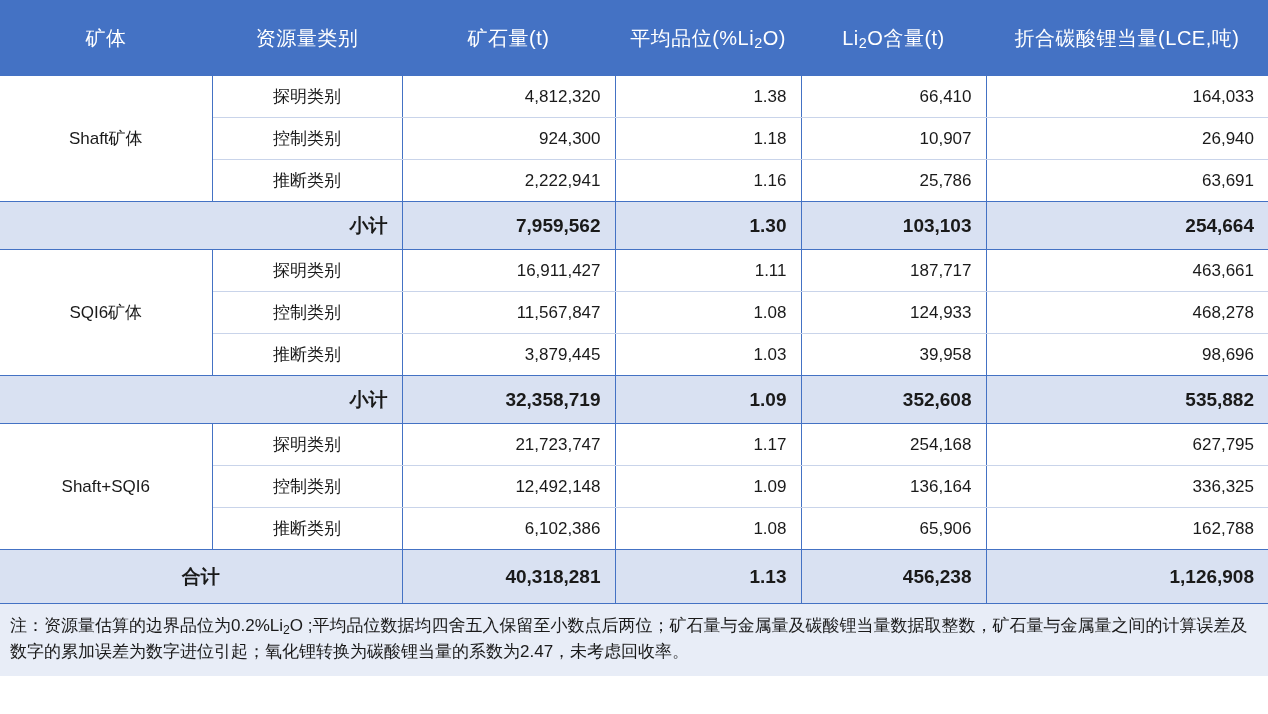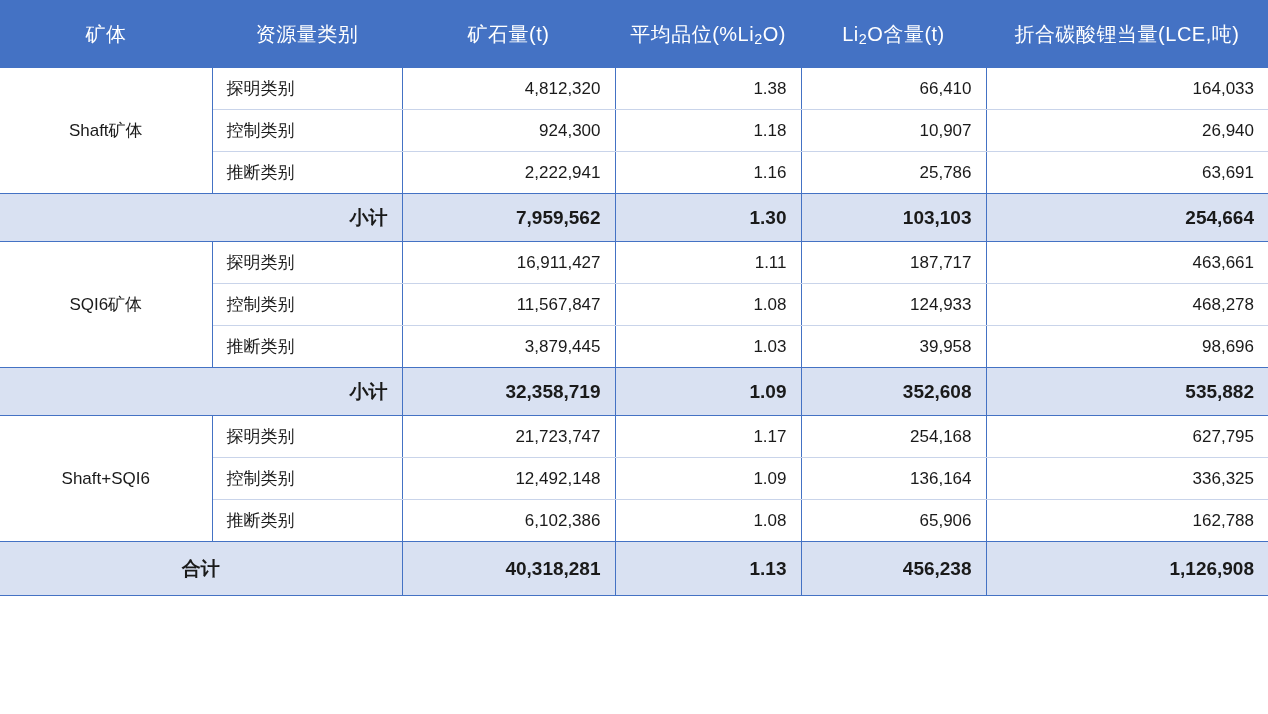--- a/index.html
+++ b/index.html
@@ -30,21 +30,21 @@
   table.resource-table col.c2 { width: 213px; }
   table.resource-table col.c3 { width: 186px; }
   table.resource-table col.c4 { width: 185px; }
   table.resource-table col.c5 { width: 282px; }
 
   thead th {
     background: #4472c4;
     color: #ffffff;
     font-size: 20px;
     font-weight: normal;
-    height: 68px;
+    height: 76px;
     text-align: center;
     vertical-align: middle;
     padding: 0 6px;
     border: none;
     letter-spacing: 0.5px;
   }
   tbody td {
     font-size: 17px;
     height: 41px;
     padding: 0 14px;
@@ -55,20 +55,21 @@
   }
   tbody td:last-child { border-right: none; }
 
   td.orebody {
     text-align: center;
     font-size: 17px;
     border-bottom: 1px solid #4472c4;
     border-right: 1px solid #4472c4;
   }
   td.cat {
+    text-align: center;
   }
   td.num {
     text-align: right;
   }
   tr.rowend td {
     border-bottom: 1px solid #4472c4;
   }
   tr.subtotal td {
     background: #d9e1f2;
     font-weight: bold;
@@ -220,13 +221,16 @@
       <tr class="grandtotal">
         <td class="label" colspan="2">合计</td>
         <td class="num">40,318,281</td>
         <td class="num">1.13</td>
         <td class="num">456,238</td>
         <td class="num">1,126,908</td>
       </tr>
     </tbody>
   </table>
 
+  <div class="note">
+    <span>注：资源量估算的边界品位为0.2%Li</span><sub>2</sub><span>O ;平均品位数据均四舍五入保留至小数点后两位；矿石量与金属量及碳酸锂当量数据取整数，矿石</span><span>量与金属量之间的计算误差及数字的累加误差为数字进位引起；氧化锂转换为碳酸锂当量的系数为2.47，未考虑回收率。</span>
+  </div>
 </div>
 
 </body></html>

